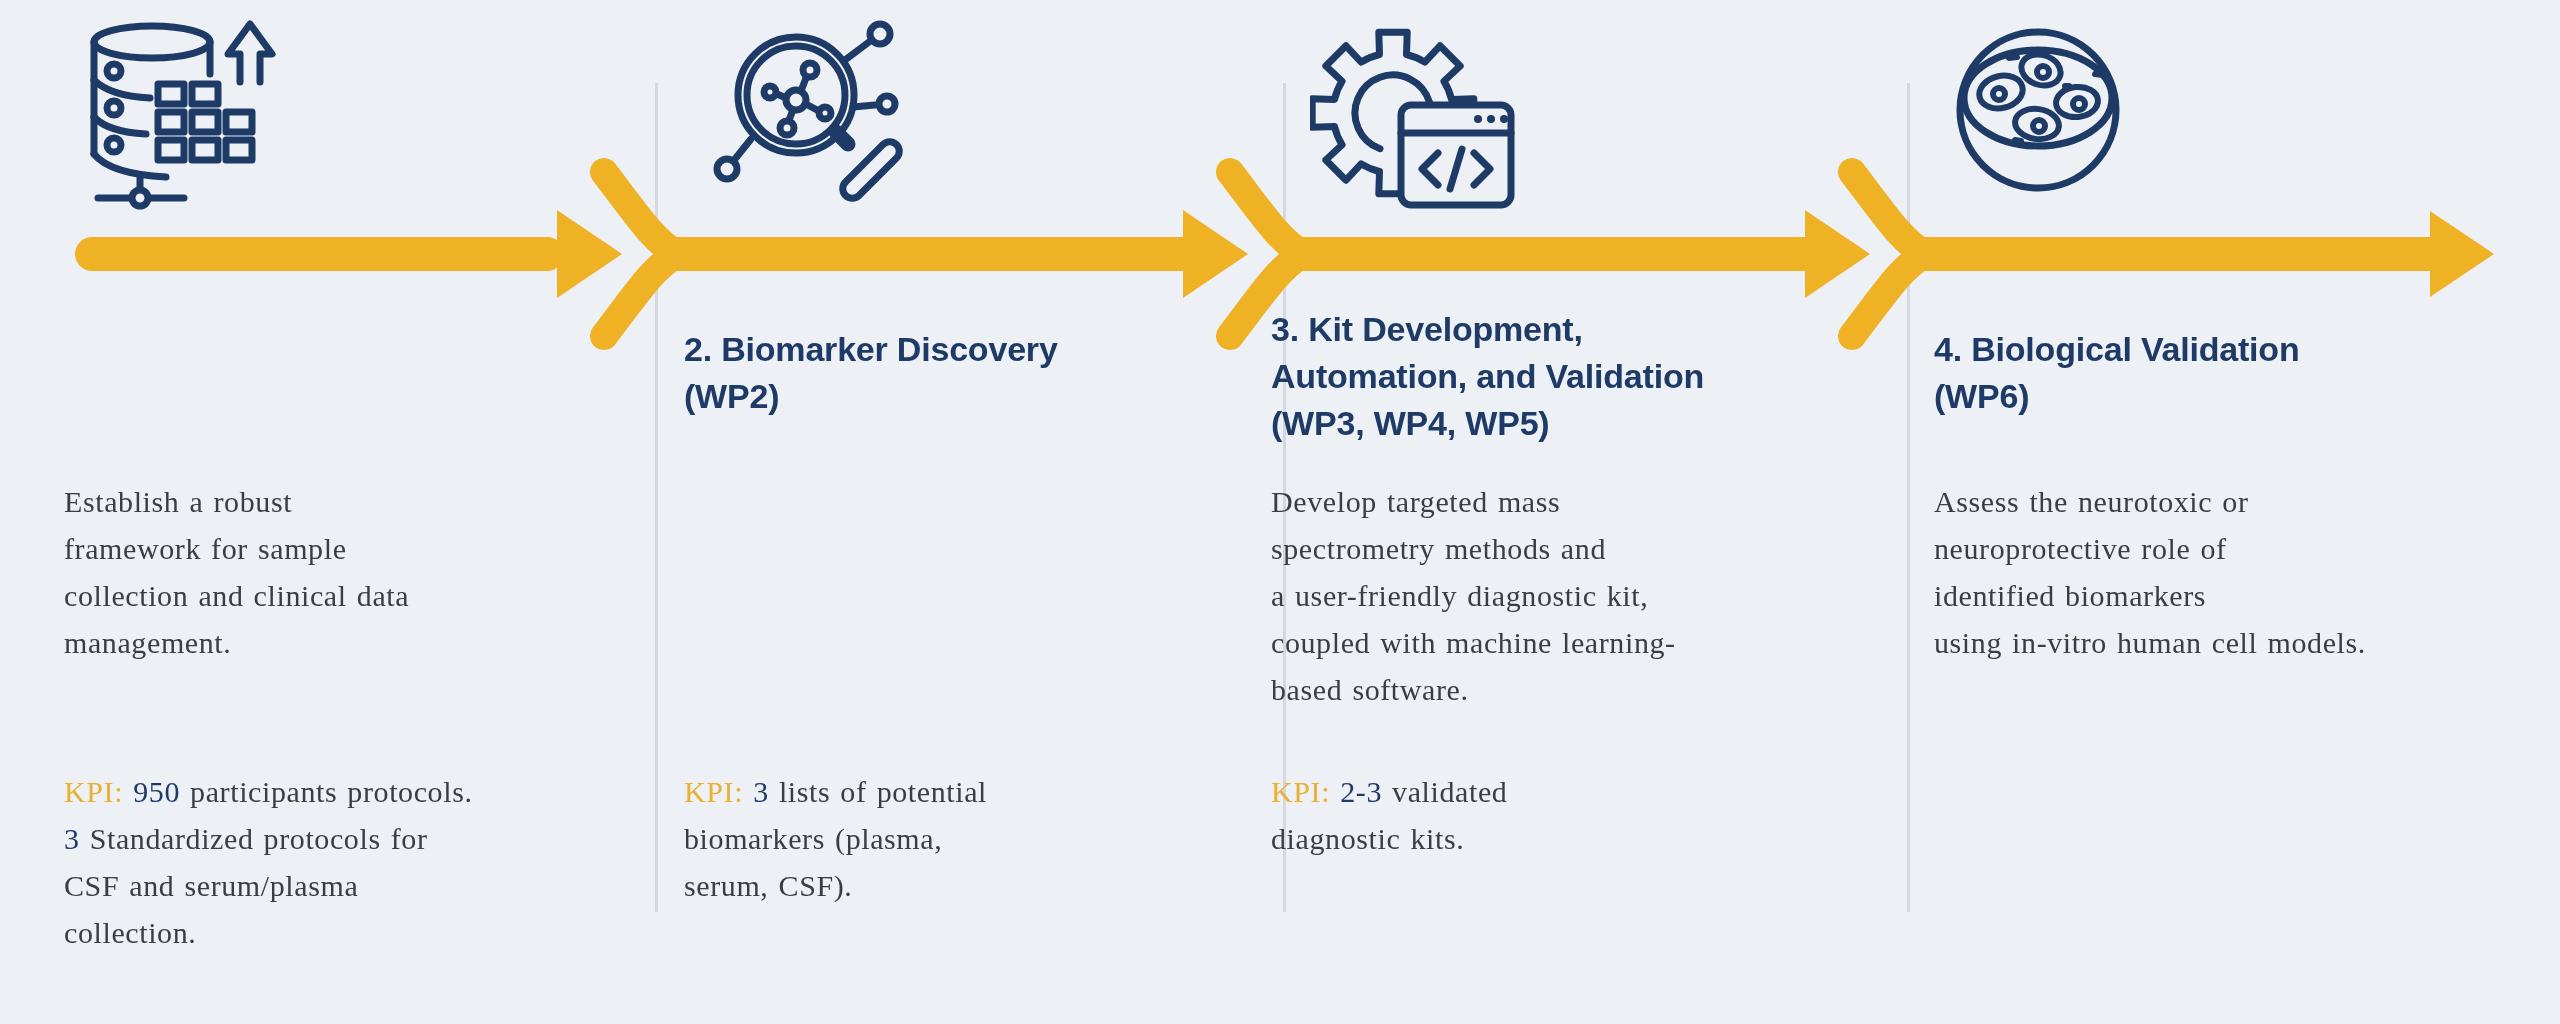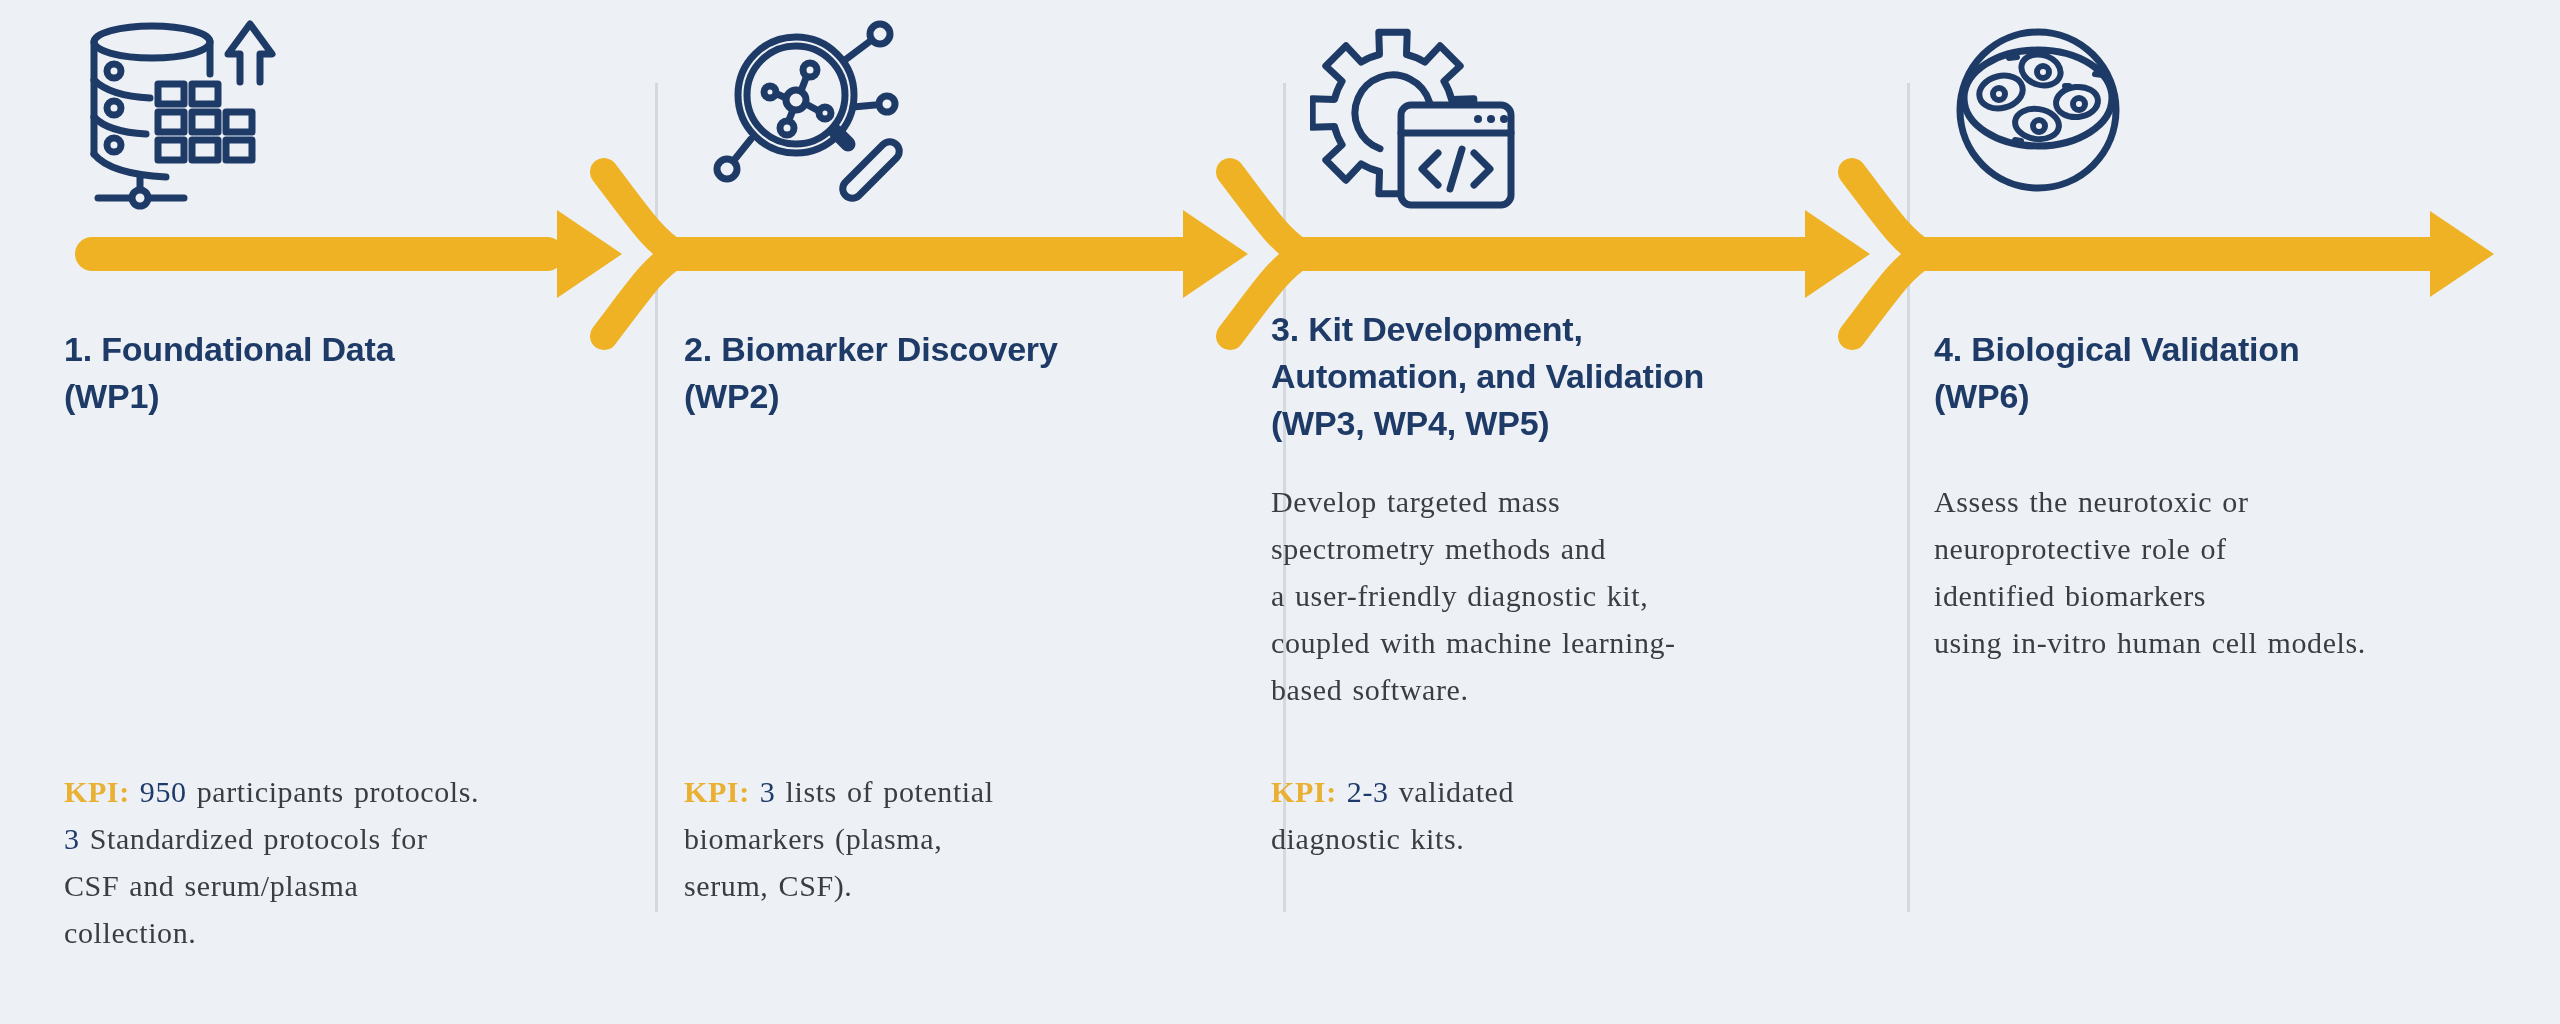--- a/index.html
+++ b/index.html
@@ -43,21 +43,21 @@
     font-size:30px;line-height:47px;letter-spacing:0.6px;word-spacing:2px;
     color:var(--body-text);
     white-space:pre-line;
   }
   .stage-kpi{
     position:absolute;top:768px;left:0;width:590px;
     font-size:30px;line-height:47px;letter-spacing:0.6px;word-spacing:2px;
     color:var(--body-text);
     white-space:pre-line;
   }
-  .seg-gold{color:var(--kpi-gold);font-weight:bold;margin-top:41px;}
+  .seg-gold{color:var(--kpi-gold);font-weight:normal;margin-top:41px;}
   .seg-number{color:var(--kpi-number-navy);font-weight:normal;}
   .ic{stroke:var(--icon-navy);fill:none;stroke-width:7;stroke-linecap:round;stroke-linejoin:round;}
   .ic-thin{stroke:var(--icon-navy);fill:none;stroke-width:6;stroke-linecap:round;stroke-linejoin:round;}
   .ic-fill{fill:var(--icon-navy);stroke:none;}
   .ic-mask{fill:var(--background);stroke:var(--icon-navy);stroke-width:7;stroke-linejoin:round;}
 </style>
 </head>
 <body>
 
 <div class="canvas">
@@ -90,22 +90,24 @@
           <rect x="112" y="72" width="26" height="20"></rect>
           <rect x="78" y="100" width="26" height="20"></rect>
           <rect x="112" y="100" width="26" height="20"></rect>
           <rect x="146" y="100" width="26" height="20"></rect>
           <rect x="78" y="128" width="26" height="20"></rect>
           <rect x="112" y="128" width="26" height="20"></rect>
           <rect x="146" y="128" width="26" height="20"></rect>
         </g>
       </svg>
     </div>
-    <div class="stage-title">1. Foundational Data
-(WP1)</div>
+    <div class="stage-desc">Establish a robust
+framework for sample
+collection and clinical data
+management.</div>
     <div class="stage-kpi"><span class="seg-gold">KPI: </span><span class="seg-number">950</span><span> participants protocols.
 </span><span class="seg-number">3</span><span> Standardized protocols for
 CSF and serum/plasma
 collection.</span></div>
   </div>
 
   <div class="stage col-2" style="left:684px">
     <div class="icon" style="left:21px;top:12px;width:200px;height:195px">
       <svg viewBox="0 0 200 195">
         <g class="ic">

